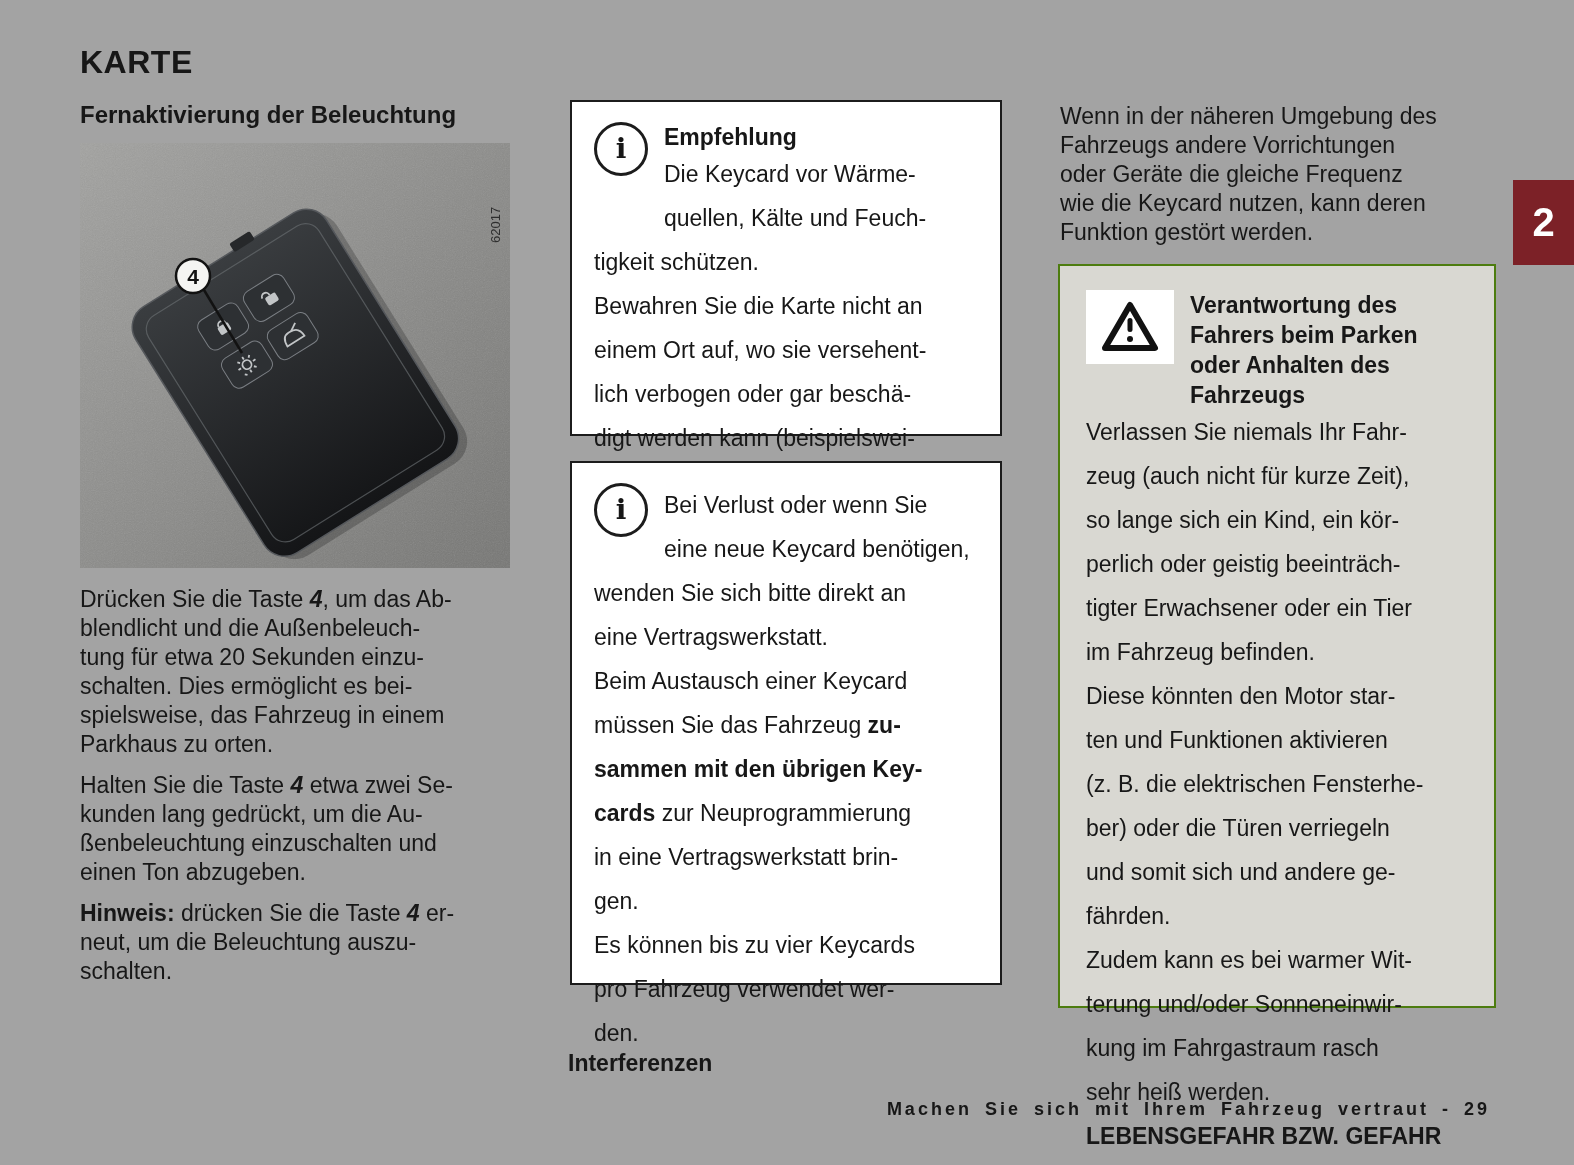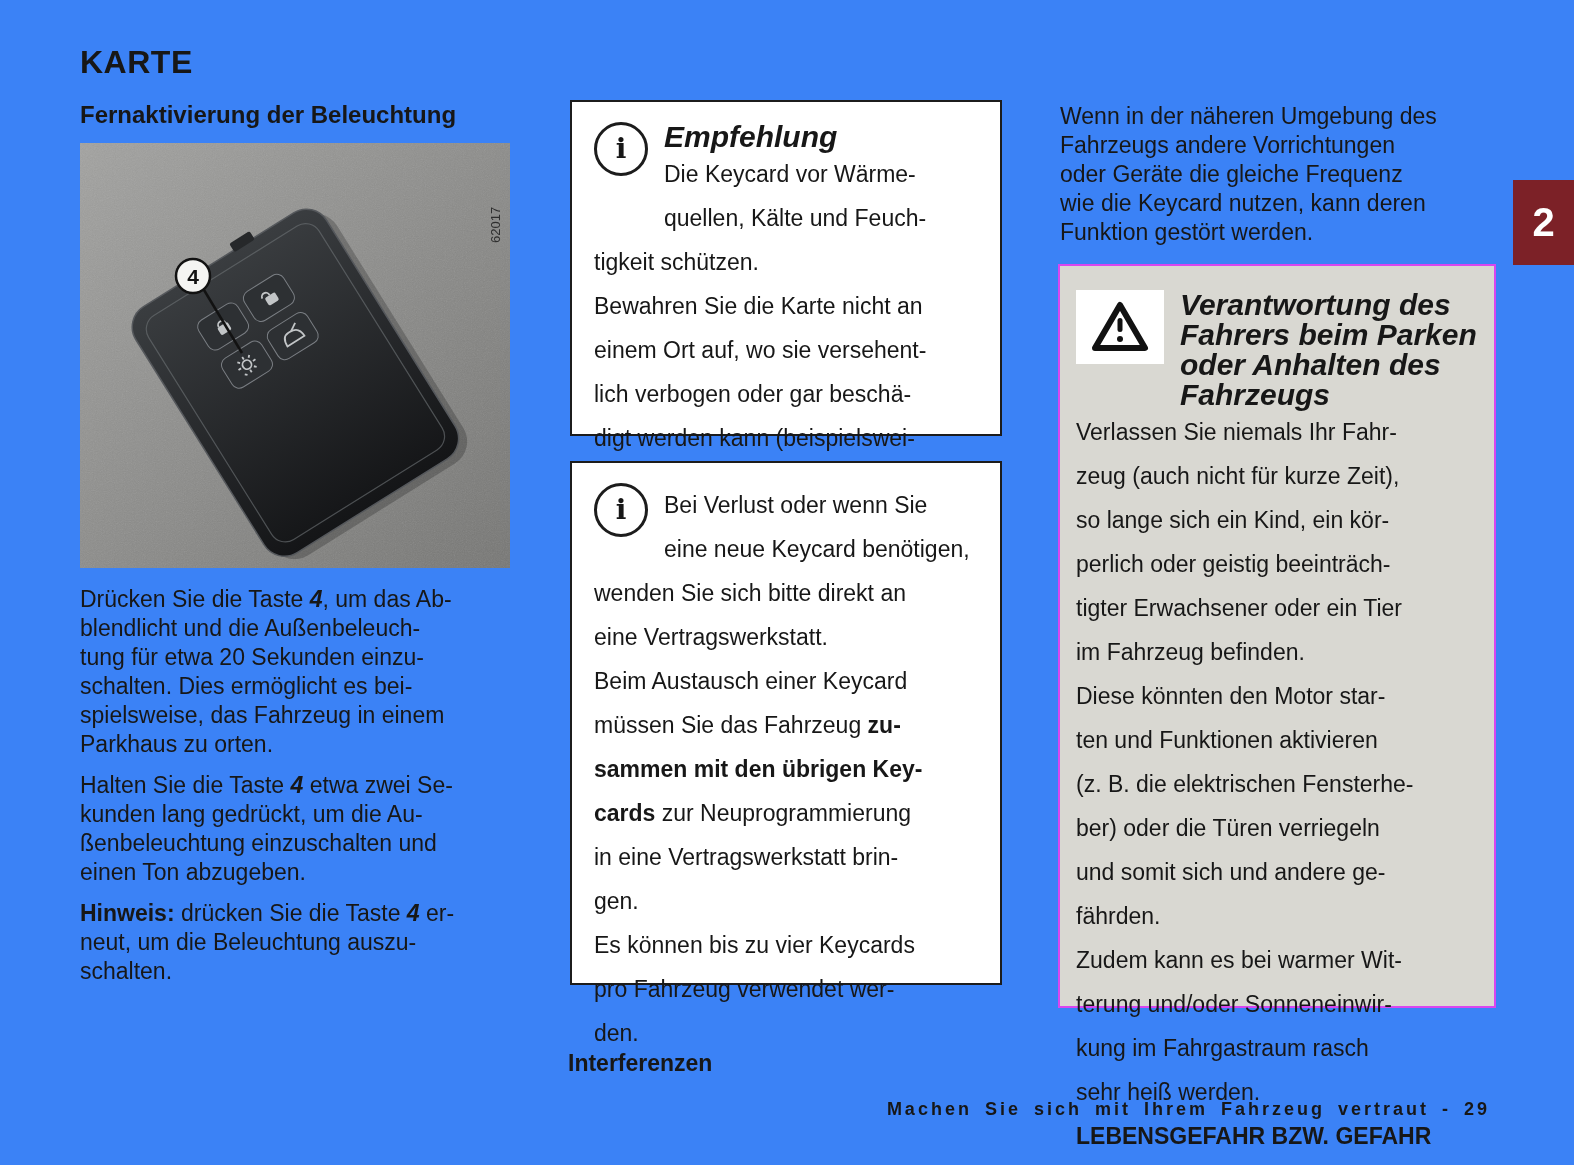--- a/index.html
+++ b/index.html
@@ -1,17 +1,17 @@
 <!DOCTYPE html>
 <html><head>
 <meta charset="utf-8">
 <style>
   html,body{margin:0;padding:0;background:#ffffff;}
   #page{
-    position:relative;width:1574px;height:1165px;background:#3b82f6;
+    position:relative;width:1574px;height:1165px;background:#a3a3a3;
     font-family:"Liberation Sans","DejaVu Sans",sans-serif;color:#171717;
     overflow:hidden;
   }
   .abs{position:absolute;}
   .pre{white-space:pre-line;}
 
   .page-title{left:80px;top:44px;font-size:32px;font-weight:bold;letter-spacing:.5px;}
   .section-heading{left:80px;top:101px;font-size:24px;font-weight:bold;}
 
   .figure{left:80px;top:143px;width:430px;height:425px;}
@@ -26,31 +26,31 @@
     box-sizing:border-box;padding:20px 22px;
   }
   .box1{left:570px;top:100px;width:432px;height:336px;}
   .box2{left:570px;top:461px;width:432px;height:524px;}
   .float-icon{float:left;width:70px;height:88px;}
   .info-circle{
     width:48px;height:48px;border:3px solid #1c1c1c;border-radius:50%;
     display:flex;align-items:center;justify-content:center;
     font-family:"DejaVu Serif",serif;font-size:28px;font-weight:bold;line-height:1;
   }
-  .box-title{font-size:30px;font-weight:bold;line-height:30px;font-style:italic;}
+  .box-title{font-size:23px;font-weight:bold;line-height:30px;}
   .box-text{font-size:23px;line-height:44px;}
 
   .mid-heading{left:568px;top:1008px;font-size:23px;font-weight:bold;margin-top:42px;}
 
   .right-intro{left:1060px;top:102px;width:452px;font-size:23px;line-height:29px;}
 
   .graybox{
     left:1058px;top:264px;width:438px;height:744px;
-    background:#d9d8d2;border:2px solid #d946ef;box-sizing:border-box;
-    padding:24px 16px;
+    background:#d9d8d2;border:2px solid #4d7c0f;box-sizing:border-box;
+    padding:24px 26px;
   }
   .warn-float{float:left;width:104px;height:118px;}
   .warn-square{width:88px;height:74px;background:#ffffff;display:flex;align-items:center;justify-content:center;}
 
   .edge-tab{
     left:1513px;top:180px;width:61px;height:85px;background:#7c2127;color:#ffffff;
     display:flex;align-items:center;justify-content:center;
     font-size:40px;font-weight:bold;
   }
 

